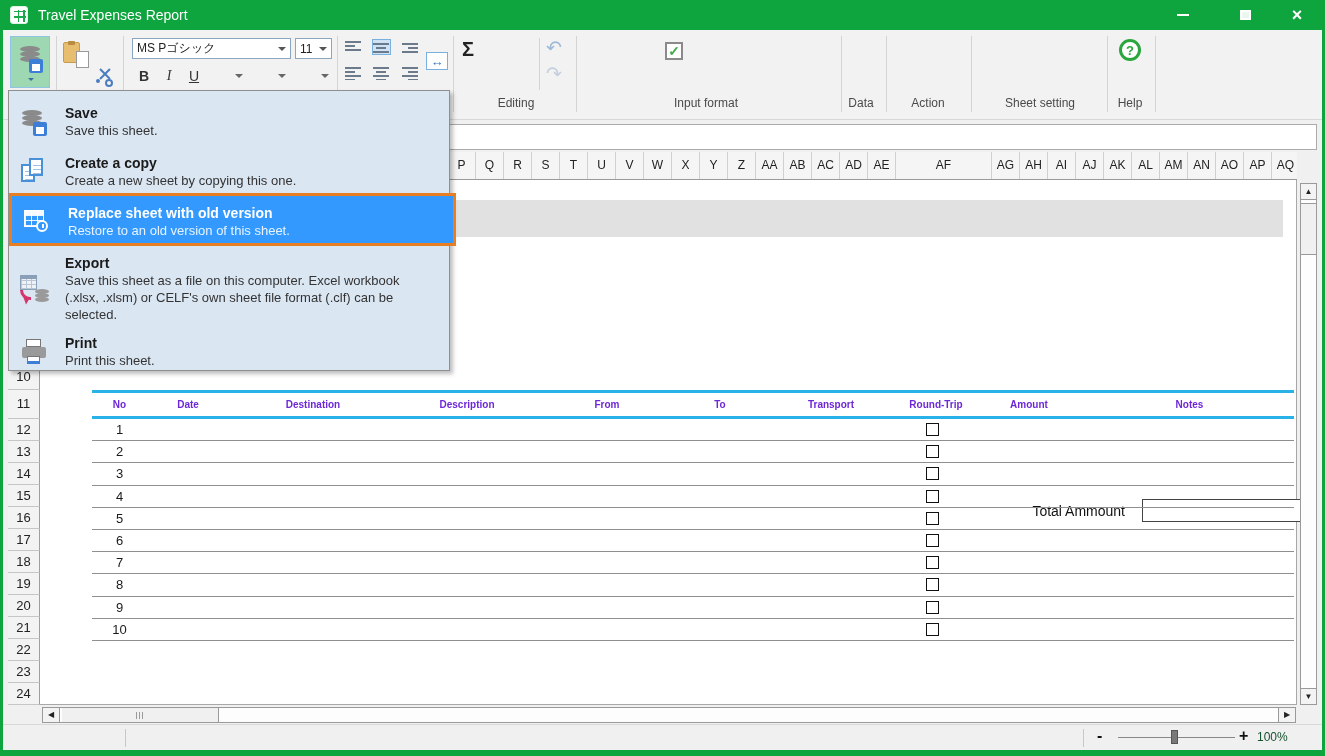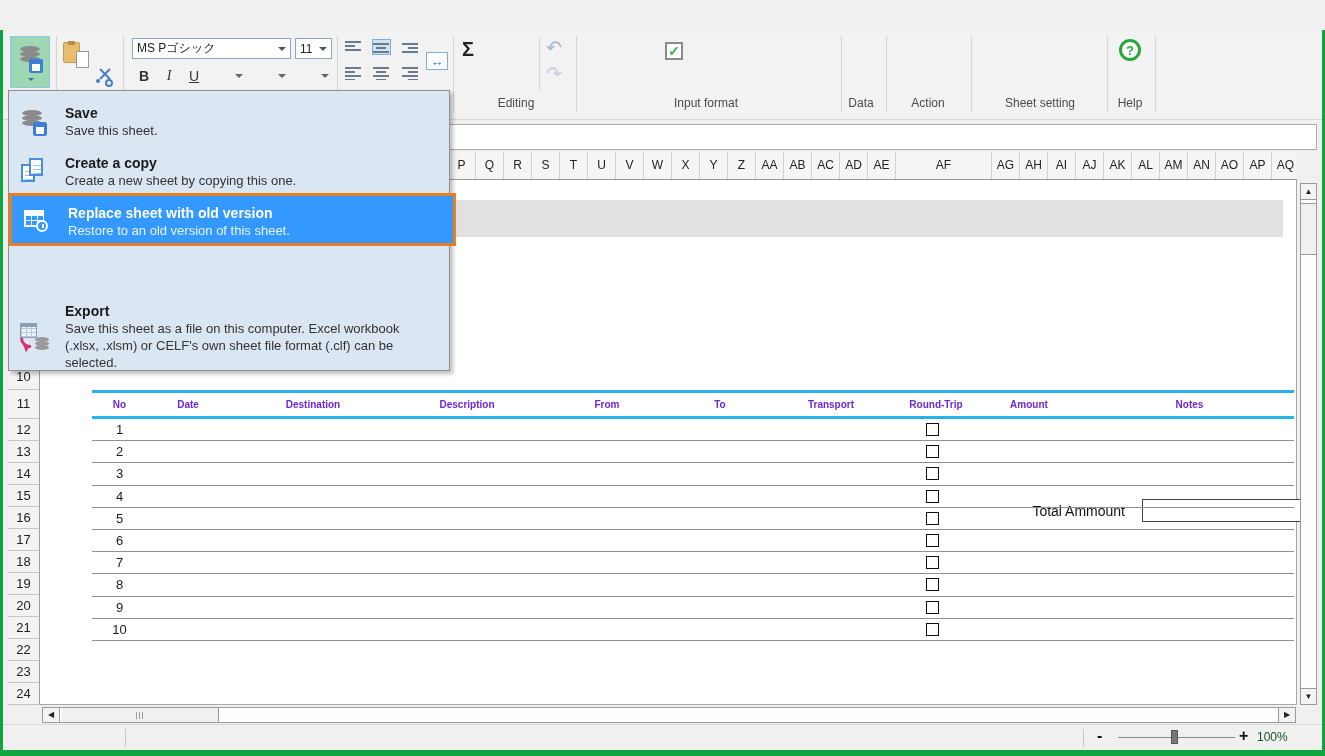--- a/index.html
+++ b/index.html
@@ -180,21 +180,21 @@
   .ssep { position:absolute; top:4px; width:1px; height:18px; background:#c8c8c8; }
   .zoom-minus, .zoom-plus { position:absolute; top:2px; font-size:16px; font-weight:bold; color:#111; }
   .zoom-track { position:absolute; left:1115px; top:12px; width:117px; height:1px; background:#888; }
   .zoom-handle { position:absolute; left:1168px; top:5px; width:7px; height:14px; background:#787878; border:1px solid #555; }
   .zoom-level { position:absolute; left:1254px; top:5px; font-size:12px; color:#14532d; }
 
   
   .menu { position:absolute; left:8px; top:90px; width:442px; height:281px; background:#dbe6f3; border:1px solid #8f8f8f; box-shadow:3px 3px 4px rgba(0,0,0,.25); z-index:50; }
   .mi { position:relative; display:flex; align-items:center; padding:6px 6px 0 10px; cursor:default; }
   .mi:nth-child(1){ height:55px; } .mi:nth-child(2){ height:47px; padding-top:4px; } .mi:nth-child(3){ height:53px; }
-  .mi:nth-child(4){ height:77px; padding-top:8px;margin-top:48px; } .mi:nth-child(5){ height:49px; padding-top:8px; }
+  .mi:nth-child(4){ height:77px; padding-top:8px; } .mi:nth-child(5){ height:49px; padding-top:8px; }
   .mi-text { margin-left:12px; }
   .mi-title { display:block; font-size:14px; color:#1a1a1a; line-height:17px; }
   .mi-desc { display:block; font-size:13px; color:#333; line-height:17px; max-width:372px; }
   .mi.highlighted { width:447px; background:#3399ff; border:3px solid #e87e22; padding-top:5px; }
   .mi.highlighted .mi-title { color:#fff; }
   .mi.highlighted .mi-desc { color:#e8f4ff; }
 
   .mi-icon { width:34px; height:34px; position:relative; flex:none; margin-top:2px; }
   .icon-save .p1 { position:absolute; left:3px; top:4px; width:20px; height:6px; background:#8a8a8a; border-radius:50%; box-shadow:0 5px 0 #8a8a8a, 0 10px 0 #8a8a8a; }
   .icon-save .p2 { position:absolute; left:14px; top:16px; width:14px; height:14px; background:#3d7fd6; border-radius:2px;
@@ -213,20 +213,31 @@
   .icon-export .p3 { position:absolute; left:16px; top:16px; width:14px; height:5px; background:#9a9a9a; border-radius:50%; box-shadow:0 4px 0 #9a9a9a, 0 8px 0 #9a9a9a; }
   .icon-print .p1 { position:absolute; left:3px; top:11px; width:24px; height:11px; background:#9a9a9a; border-radius:2px; }
   .icon-print .p2 { position:absolute; left:7px; top:3px; width:15px; height:8px; background:#fff; border:1px solid #777; }
   .icon-print .p3 { position:absolute; left:8px; top:20px; width:13px; height:8px; background:#fff; border:1px solid #777; border-bottom:3px solid #3d7fd6; }
 </style>
 </head>
 <body>
 
 <div class="window">
 
+  <div class="titlebar">
+    <span class="appicon"></span>
+    <span class="title">Travel Expenses Report</span>
+    <span class="winbtn btn-min">
+        <i></i>
+      </span>
+    <span class="winbtn btn-max">
+        <i></i>
+      </span>
+    <span class="winbtn btn-close">×</span>
+  </div>
 
   <div class="ribbon">
     <span class="bigsave">
         <i class="p1"></i>
         <i class="p2"></i>
         <i class="p3"></i>
       </span>
     <span class="vsep" style="left:53px;"></span>
     <span class="tb ic-paste" style="left:60px; top:10px;">
         <i class="p1"></i>
@@ -577,18 +588,29 @@
           <i class="p1"></i>
           <i class="p2"></i>
           <i class="p3"></i>
         </span>
       <span class="mi-text">
         <b class="mi-title">Export</b>
         <span class="mi-desc">Save this sheet as a file on this computer. Excel workbook (.xlsx, .xlsm) or CELF's own sheet file format (.clf) can be selected.</span>
       </span>
     </div>
 
+    <div class="mi">
+      <span class="mi-icon icon-print">
+          <i class="p1"></i>
+          <i class="p2"></i>
+          <i class="p3"></i>
+        </span>
+      <span class="mi-text">
+        <b class="mi-title">Print</b>
+        <span class="mi-desc">Print this sheet.</span>
+      </span>
+    </div>
   </div>
 
   <div class="edge-l"></div>
     <div class="edge-r"></div>
     <div class="edge-b"></div>
 </div>
 
 </body></html>

